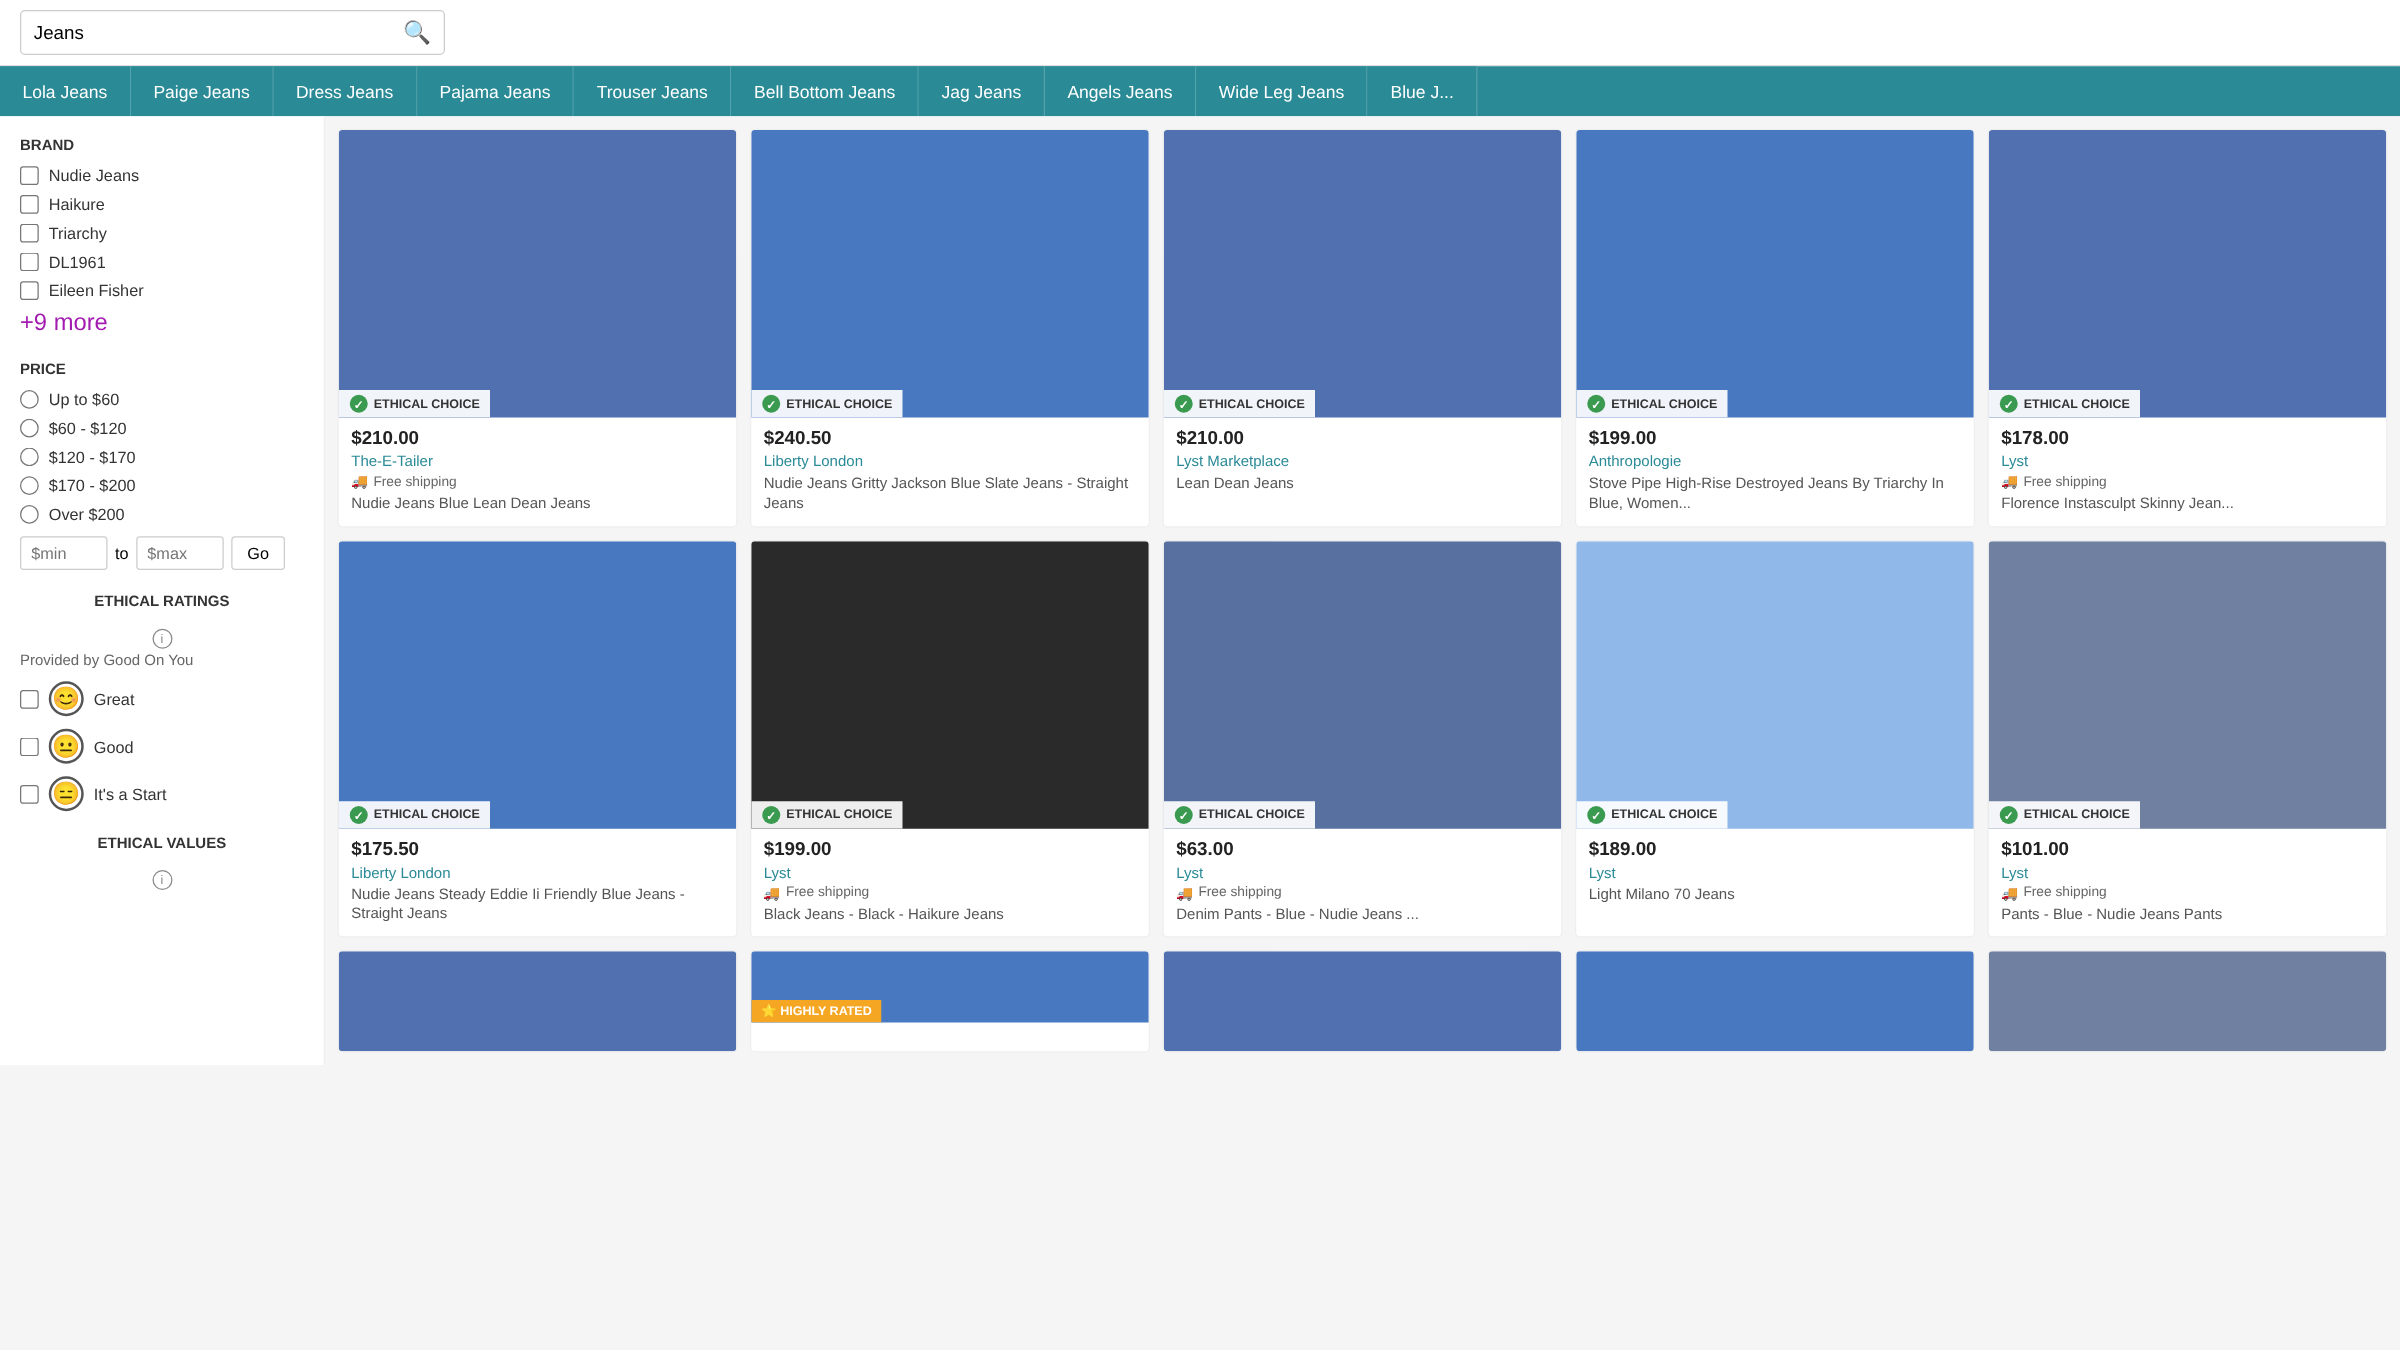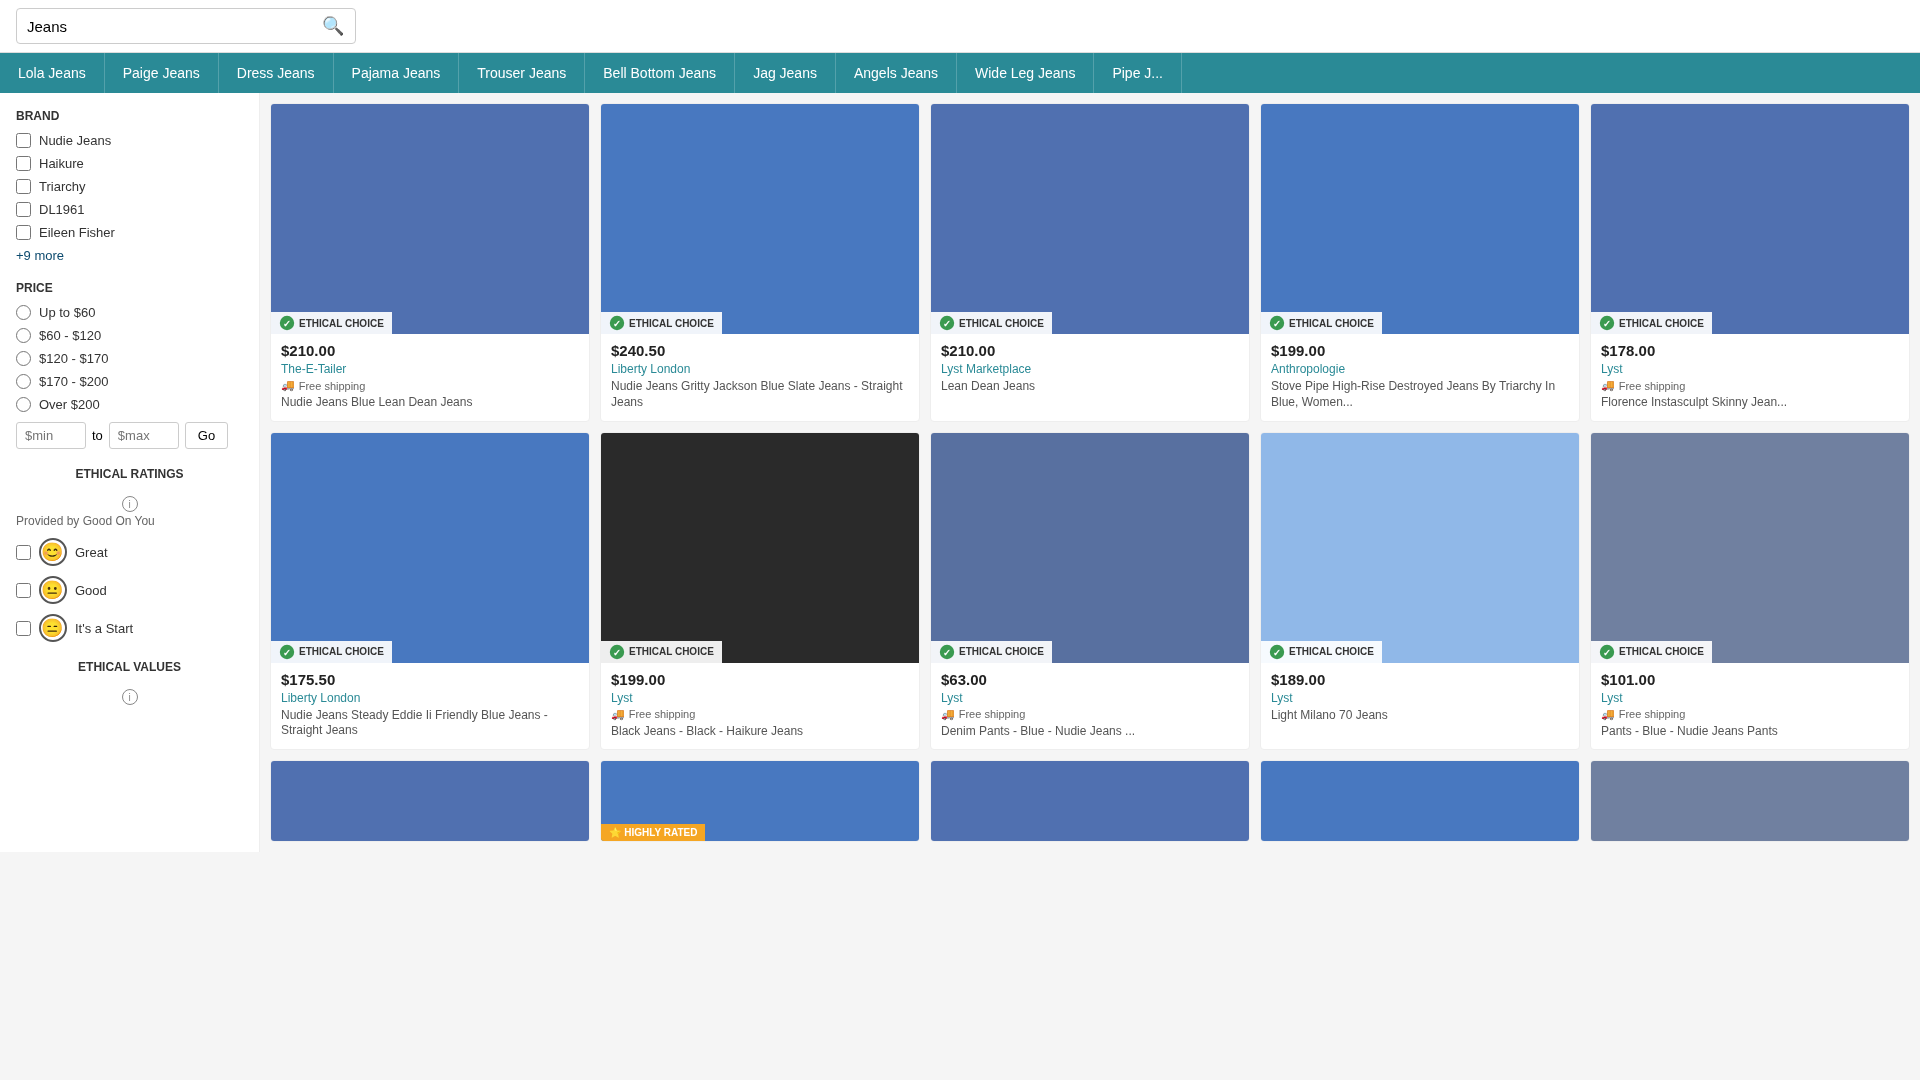--- a/index.html
+++ b/index.html
@@ -17,21 +17,21 @@
 
     
     .main-layout { display: flex; }
 
     
     .sidebar { width: 260px; min-width: 260px; background: white; padding: 16px; border-right: 1px solid #eee; }
     .sidebar-section { margin-bottom: 18px; }
     .sidebar-section-title { font-weight: bold; font-size: 12px; text-transform: uppercase; margin-bottom: 10px; color: #333; }
     .checkbox-item { display: flex; align-items: center; margin-bottom: 8px; font-size: 13px; color: #333; }
     .checkbox-item input[type="checkbox"] { margin-right: 8px; width: 15px; height: 15px; }
-    .more-link { color: #0c4a6e; font-size: 13px; cursor: pointer; margin-top: 4px; display: block; }
+    .more-link { color: #a21caf; font-size: 19px; cursor: pointer; margin-top: 4px; display: block; }
     .radio-item { display: flex; align-items: center; margin-bottom: 8px; font-size: 13px; color: #333; }
     .radio-item input[type="radio"] { margin-right: 8px; width: 15px; height: 15px; }
     .price-range { display: flex; align-items: center; gap: 6px; margin-top: 10px; }
     .price-input { border: 1px solid #ccc; border-radius: 3px; padding: 5px 8px; width: 70px; font-size: 13px; color: #404040; }
     .price-go { background: white; border: 1px solid #ccc; border-radius: 3px; padding: 5px 12px; cursor: pointer; font-size: 13px; }
     .ethical-header { display: flex; align-items: center; gap: 5px; flex-direction: column; }
     .info-icon { display: inline-flex; align-items: center; justify-content: center; width: 16px; height: 16px; border-radius: 50%; border: 1px solid #888; font-size: 10px; color: #888; cursor: pointer; }
     .ethical-subtitle { font-size: 12px; color: #666; margin-bottom: 10px; margin-top: 2px; }
     .rating-item { display: flex; align-items: center; margin-bottom: 10px; gap: 8px; font-size: 13px; color: #333; }
     .rating-item input[type="checkbox"] { width: 15px; height: 15px; }
@@ -64,21 +64,21 @@
 <div class="category-tabs" id="category-tabs-container">
 <button class="category-tab">Lola Jeans</button>
     <button class="category-tab">Paige Jeans</button>
     <button class="category-tab">Dress Jeans</button>
     <button class="category-tab">Pajama Jeans</button>
     <button class="category-tab">Trouser Jeans</button>
     <button class="category-tab">Bell Bottom Jeans</button>
     <button class="category-tab">Jag Jeans</button>
     <button class="category-tab">Angels Jeans</button>
     <button class="category-tab">Wide Leg Jeans</button>
-    <button class="category-tab">Pipe J...</button>
+    <button class="category-tab">Blue J...</button>
   </div>
 
 <div class="main-layout">
 
   <div class="sidebar">
 
 
     <div class="sidebar-section">
       <div class="sidebar-section-title">BRAND</div>
       <div id="brand-options">
@@ -359,21 +359,21 @@
       <div class="product-name">Pants - Blue - Nudie Jeans Pants</div>
     </div>
   </div>
         <div class="product-card">
     <div class="product-image" style="height:80px; background:#5070b0;">
       
     </div>
 
   </div>
         <div class="product-card">
-    <div class="product-image" style="height:80px; background:#4878c0;">
+    <div class="product-image" style="height:57px; background:#4878c0;">
       <div class="highly-rated-badge">⭐ HIGHLY RATED</div>
     </div>
 
   </div>
         <div class="product-card">
     <div class="product-image" style="height:80px; background:#5070b0;">
       
     </div>
 
   </div>

